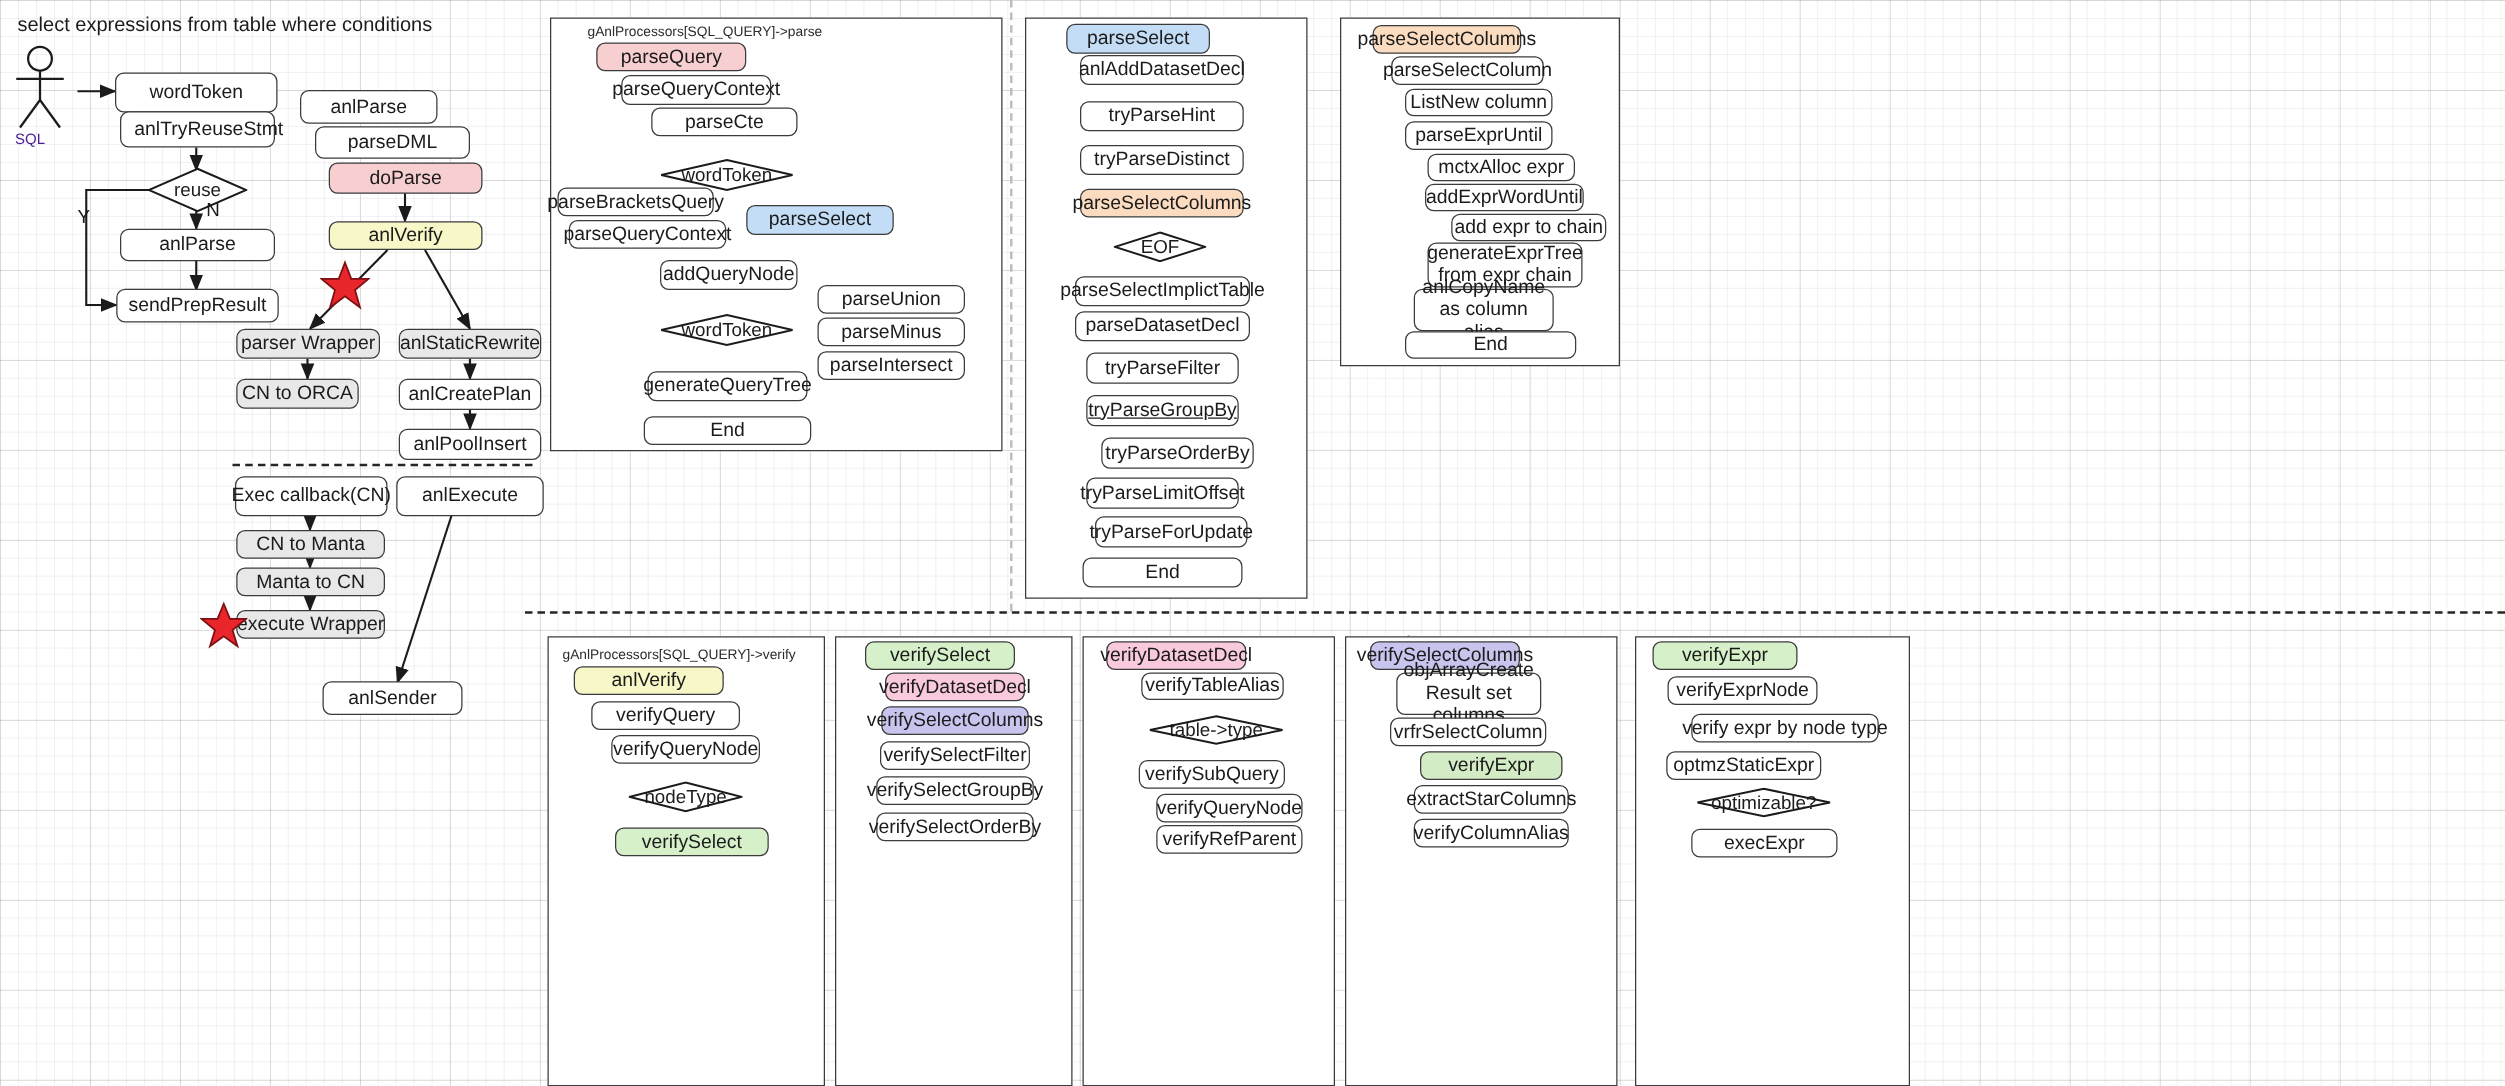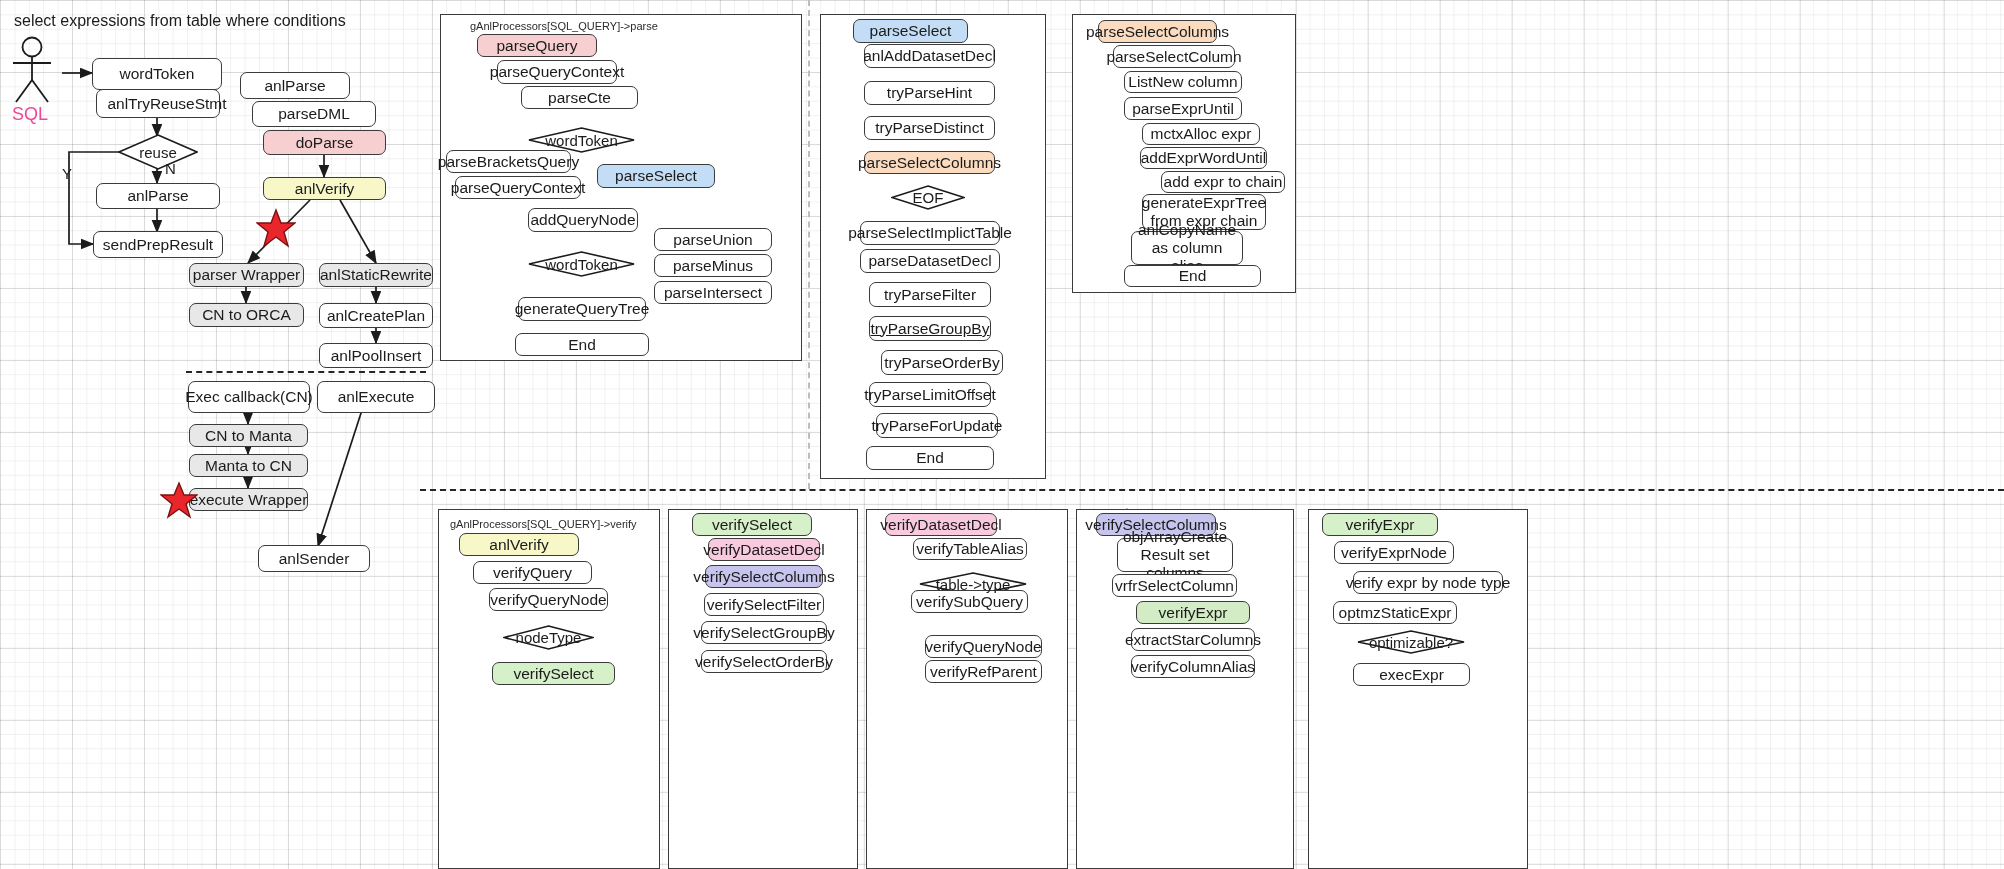--- a/index.html
+++ b/index.html
@@ -81,21 +81,21 @@
     position:absolute;
     border-left:2px dashed #bdbdbd;
     width:0;
   }
   .edge-label{
     position:absolute;font-size:15px;color:#1b1b1b;white-space:nowrap;
   }
   .caption{
     position:absolute;font-size:16px;color:#1b1b1b;white-space:nowrap;
   }
-  .actor-label{position:absolute;font-size:18px;color:#ec4899;}
+  .actor-label{position:absolute;font-size:12px;color:#4c1d95;}
   .star{position:absolute;}
 </style>
 </head>
 <body>
 
 <div id="canvas"></div>
 
 <svg class="edges">
   <defs>
     <marker id="ah" markerWidth="9" markerHeight="9" refX="7.2" refY="3.2" orient="auto" markerUnits="strokeWidth">
@@ -235,21 +235,21 @@
 <div class="node" style="left:240px;top:72px;width:110px;height:27px;">anlParse</div>
 <div class="node" style="left:252px;top:101px;width:124px;height:26px;">parseDML</div>
 <div class="node pink" style="left:263px;top:130px;width:123px;height:25px;">doParse</div>
 <div class="node yellow" style="left:263px;top:177px;width:123px;height:23px;">anlVerify</div>
 
 <svg class="star" style="left:256px;top:208px;width:40px;height:40px;">
   <polygon points="20,2 25,15 39,15 28,24 32,38 20,29 8,38 12,24 1,15 15,15" fill="#e8262b" stroke="#7d1013" stroke-width="1.4"></polygon>
 </svg>
 
 <div class="node grey" style="left:189px;top:263px;width:115px;height:24px;">parser Wrapper</div>
-<div class="node grey" style="left:189px;top:303px;width:115px;height:24px;">CN to ORCA</div>
+<div class="node grey" style="left:189px;top:303px;width:98px;height:24px;">CN to ORCA</div>
 <div class="node grey" style="left:319px;top:263px;width:114px;height:24px;">anlStaticRewrite</div>
 <div class="node" style="left:319px;top:303px;width:114px;height:25px;">anlCreatePlan</div>
 <div class="node" style="left:319px;top:343px;width:114px;height:25px;">anlPoolInsert</div>
 
 <div class="sep" style="left:186px;top:371px;width:240px;"></div>
 
 <div class="node" style="left:188px;top:381px;width:122px;height:32px;">Exec callback(CN)</div>
 <div class="node" style="left:317px;top:381px;width:118px;height:32px;">anlExecute</div>
 <div class="node grey" style="left:189px;top:424px;width:119px;height:23px;">CN to Manta</div>
 <div class="node grey" style="left:189px;top:454px;width:119px;height:23px;">Manta to CN</div>
@@ -366,21 +366,21 @@
 <div class="node hotpink" style="left:885px;top:513px;width:112px;height:23px;">verifyDatasetDecl</div>
 <div class="node" style="left:913px;top:538px;width:114px;height:22px;">verifyTableAlias</div>
 
 <div class="diamond" style="left:919px;top:572px;width:108px;height:24px;">
   <svg class="dshape" viewBox="0 0 108 24" preserveAspectRatio="none">
       <polygon points="54,1 107,12 54,23 1,12" fill="#fff" stroke="#1b1b1b" stroke-width="1.6"></polygon>
     </svg>
   <span>table-&gt;type</span>
 </div>
 
-<div class="node" style="left:911px;top:590px;width:117px;height:23px;">verifySubQuery</div>
+<div class="node" style="left:911px;top:608px;width:117px;height:23px;">verifySubQuery</div>
 <div class="node" style="left:925px;top:635px;width:117px;height:23px;">verifyQueryNode</div>
 <div class="node" style="left:925px;top:660px;width:117px;height:23px;">verifyRefParent</div>
 
 <div class="panel" style="left:1076px;top:509px;width:218px;height:360px;"></div>
 
 <div class="node purple" style="left:1096px;top:513px;width:120px;height:23px;">verifySelectColumns</div>
 <div class="node two-line" style="left:1117px;top:538px;width:116px;height:34px;white-space:pre-line;">objArrayCreate
 Result set columns</div>
 <div class="node" style="left:1112px;top:574px;width:125px;height:23px;text-align:center;">vrfrSelectColumn</div>
 <div class="node lgreen" style="left:1136px;top:601px;width:114px;height:23px;">verifyExpr</div>

